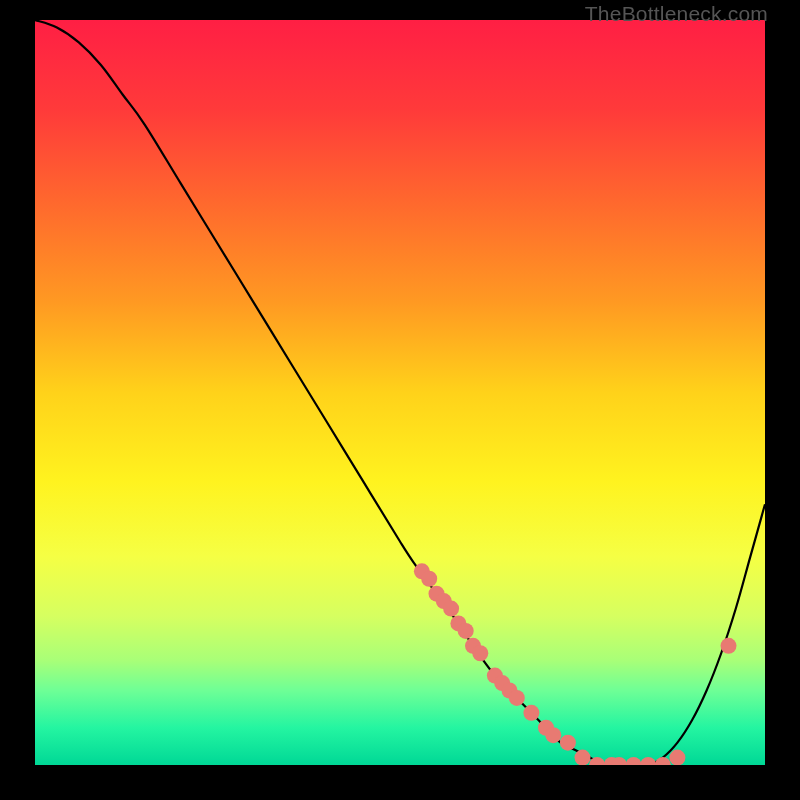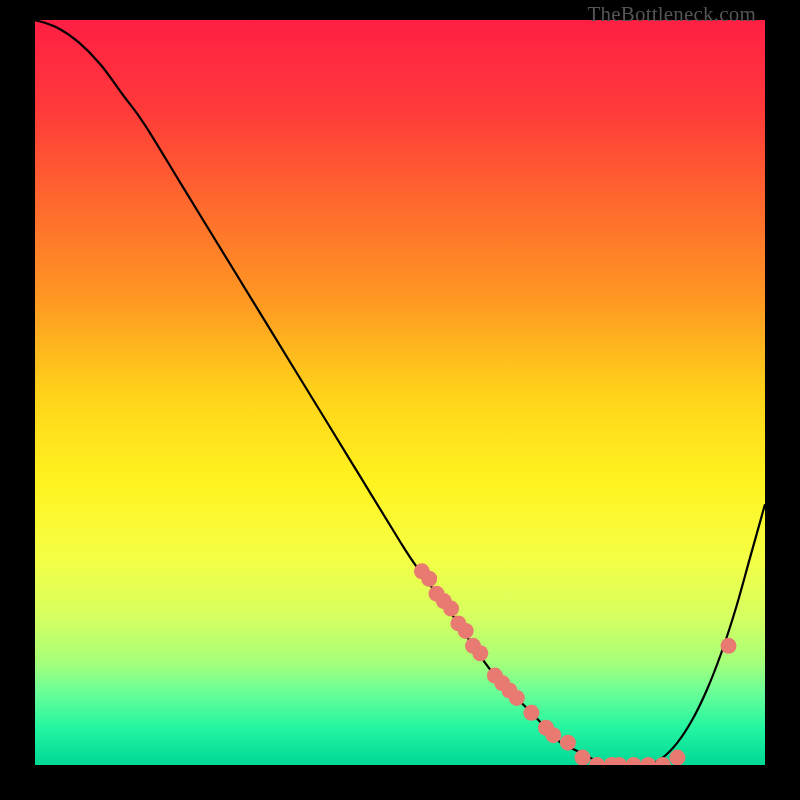--- a/index.html
+++ b/index.html
@@ -24,22 +24,22 @@
     height: 745px;
   }
   .plot svg {
     display: block;
     width: 730px;
     height: 745px;
   }
   .attribution {
     position: absolute;
     top: 2px;
-    right: 44px;
-    font-family: Liberation Serif, serif;
+    right: 32px;
+    font-family: Liberation Sans, sans-serif;
     font-size: 21px;
     color: #555;
     letter-spacing: 0.2px;
     pointer-events: none;
   }
 </style>
 </head>
 <body>
 <div class="stage">
 

